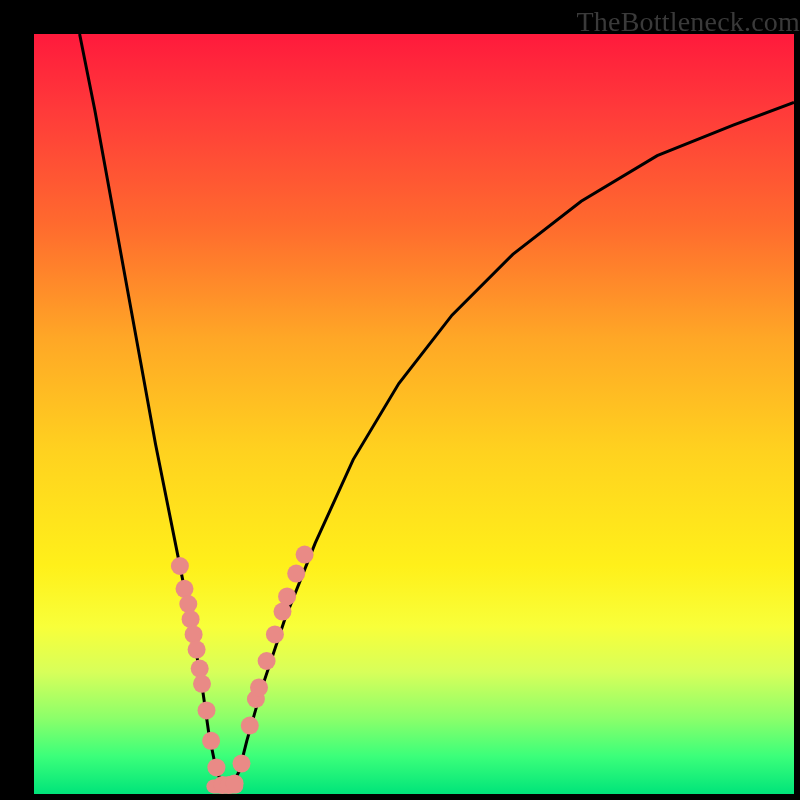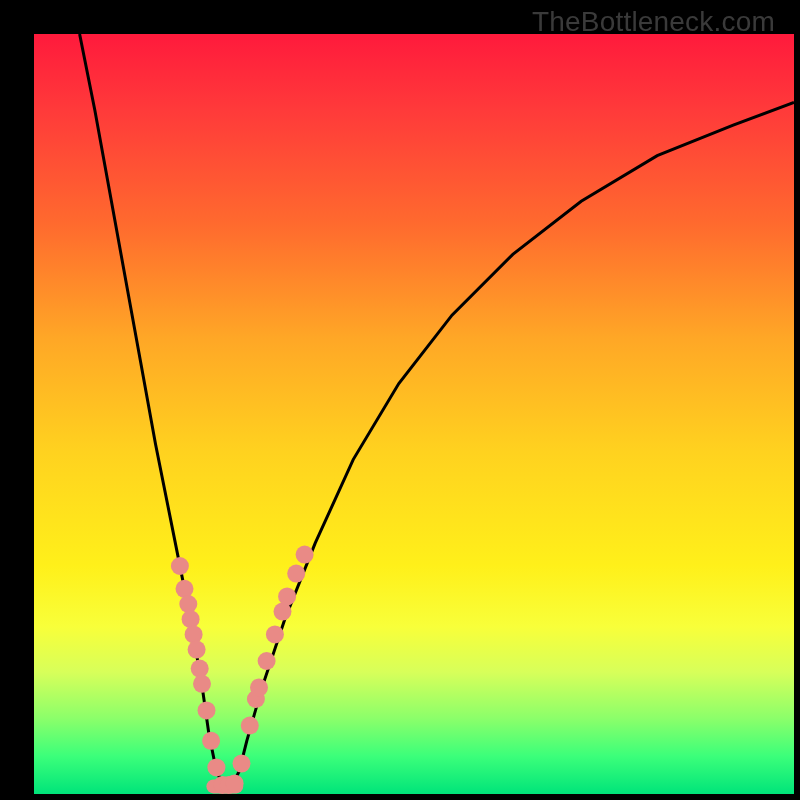--- a/index.html
+++ b/index.html
@@ -32,26 +32,27 @@
       #fff01a 70%,
       #f8ff3a 78%,
       #d7ff5a 84%,
       #8cff6a 90%,
       #3cff7a 95%,
       #00e47a 100%);
   }
   .watermark {
     position: absolute;
     top: 6px;
-    right: 25px;
+    right: 0;
     color: #3a3a3a;
     font-size: 28px;
     font-weight: 500;
     letter-spacing: 0.2px;
     pointer-events: none;
+    font-family: Liberation Serif, serif;
   }
   svg.curve {
     position: absolute;
     left: 0; top: 0;
     width: 760px; height: 760px;
   }
 </style>
 </head>
 <body>
 

